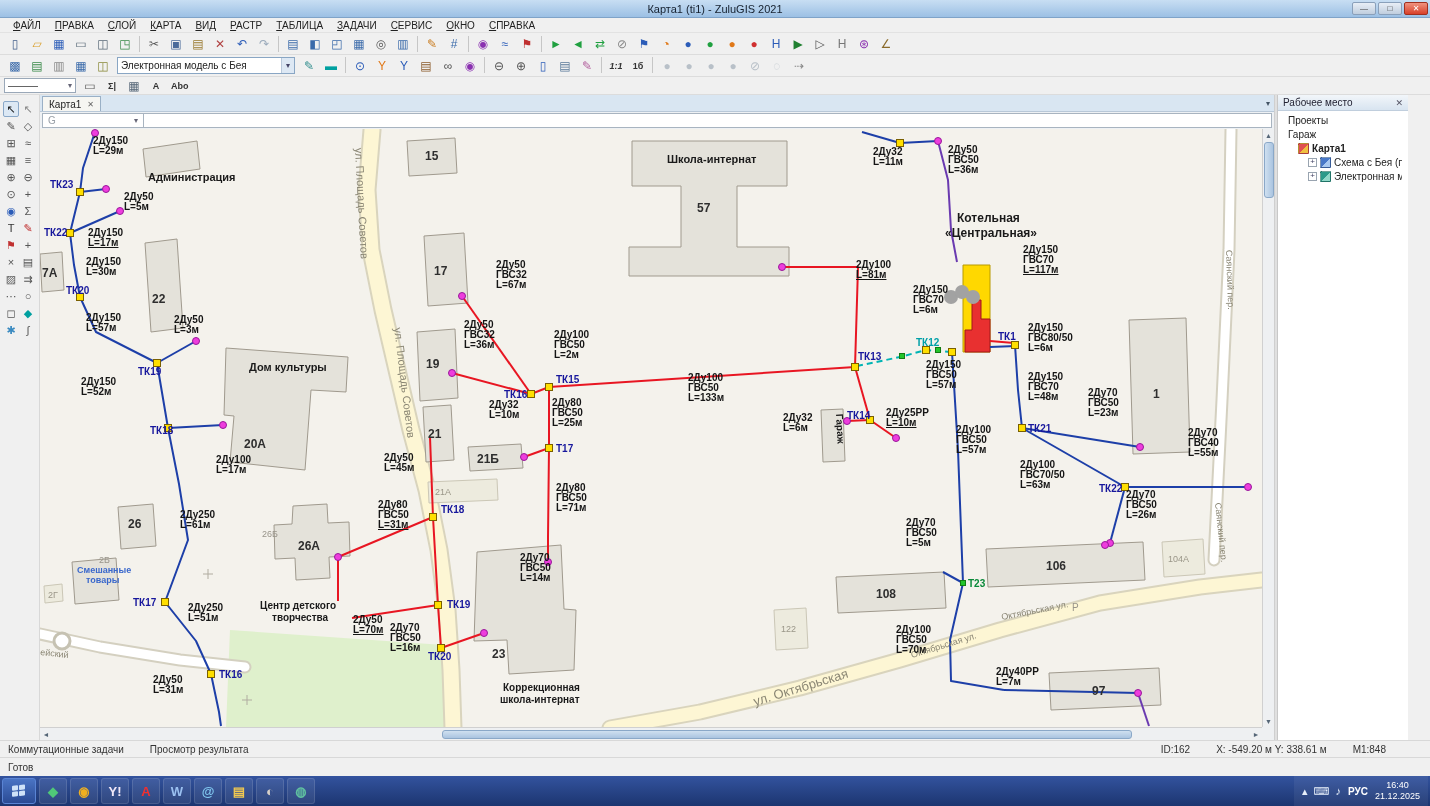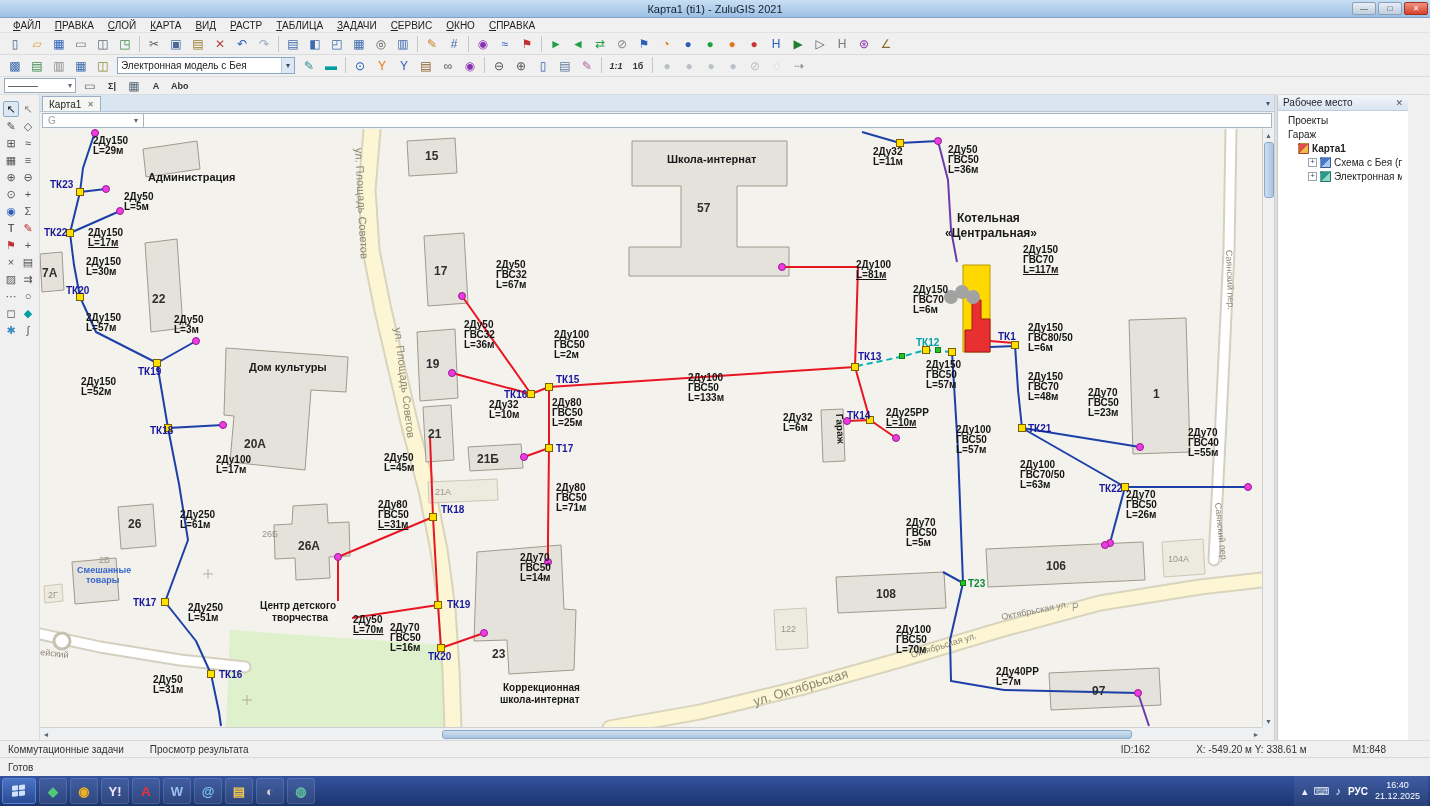--- a/index.html
+++ b/index.html
@@ -49,21 +49,21 @@
 .panel-header .x{margin-left:auto;font-size:9px;color:#556}
 .tree{padding:2px 6px}
 .tree-row{height:14px;display:flex;align-items:center;gap:3px;color:#222;white-space:nowrap;overflow:hidden}
 .tree-row.bold{font-weight:bold}
 .expander{width:9px;height:9px;border:1px solid #99a4b0;display:flex;align-items:center;justify-content:center;font-size:8px;line-height:1;color:#446;background:#fff;flex:none}
 .tree-ic{width:11px;height:11px;border-radius:1px;display:inline-block;flex:none;border:1px solid rgba(0,0,0,.25)}
 .ic-map{background:linear-gradient(135deg,#e05050 50%,#f0c040 50%)}
 .ic-raster{background:linear-gradient(135deg,#4878c8 50%,#a8c8f0 50%)}
 .ic-model{background:linear-gradient(135deg,#2b9a8a 50%,#90d8c8 50%)}
 .status1{left:0;top:740px;width:1430px;height:17px;background:#f0f0f0;border-top:1px solid #d8d8d8;display:flex;align-items:center;font-size:10px;color:#333;padding:0 8px;gap:26px}
-.status1 .right{margin-left:auto;display:flex;gap:46px;padding-right:36px}
+.status1 .right{margin-left:auto;display:flex;gap:26px;padding-right:36px}
 .status2{left:0;top:757px;width:1430px;height:19px;background:#f0f0f0;border-top:1px solid #d8d8d8;display:flex;align-items:center;font-size:10px;color:#333;padding:0 8px}
 .taskbar{left:0;top:776px;width:1430px;height:30px;background:linear-gradient(#33539e,#1c3570);display:flex;align-items:center;gap:3px;padding:0 2px}
 .start-btn{width:34px;height:26px;border-radius:3px;background:linear-gradient(#4a74c4,#2a4a94);display:flex;align-items:center;justify-content:center;border:1px solid #5a84d4}
 .start-flag{width:15px;height:12px;display:grid;grid-template-columns:6px 6px;grid-template-rows:5px 5px;gap:1px;transform:skewY(-6deg)}
 .start-flag span{background:#cfe2f8;border-radius:1px}
 .task-ic{width:28px;height:26px;border-radius:3px;background:rgba(255,255,255,.08);display:flex;align-items:center;justify-content:center;font-size:13px;font-weight:bold;border:1px solid rgba(255,255,255,.12)}
 .tray{margin-left:auto;display:flex;align-items:center;gap:7px;color:#fff;padding:0 8px;height:100%;background:rgba(255,255,255,.06)}
 .tray .clock{font-size:9px;text-align:center;line-height:1.25}
 .tray .tico{font-size:11px;color:#e8f0fa}
 .lang{font-size:10px;font-weight:bold}

